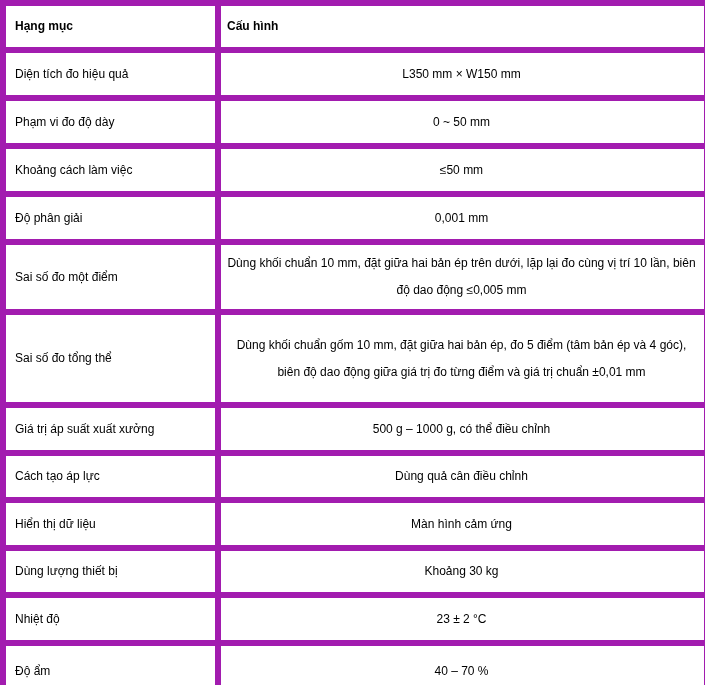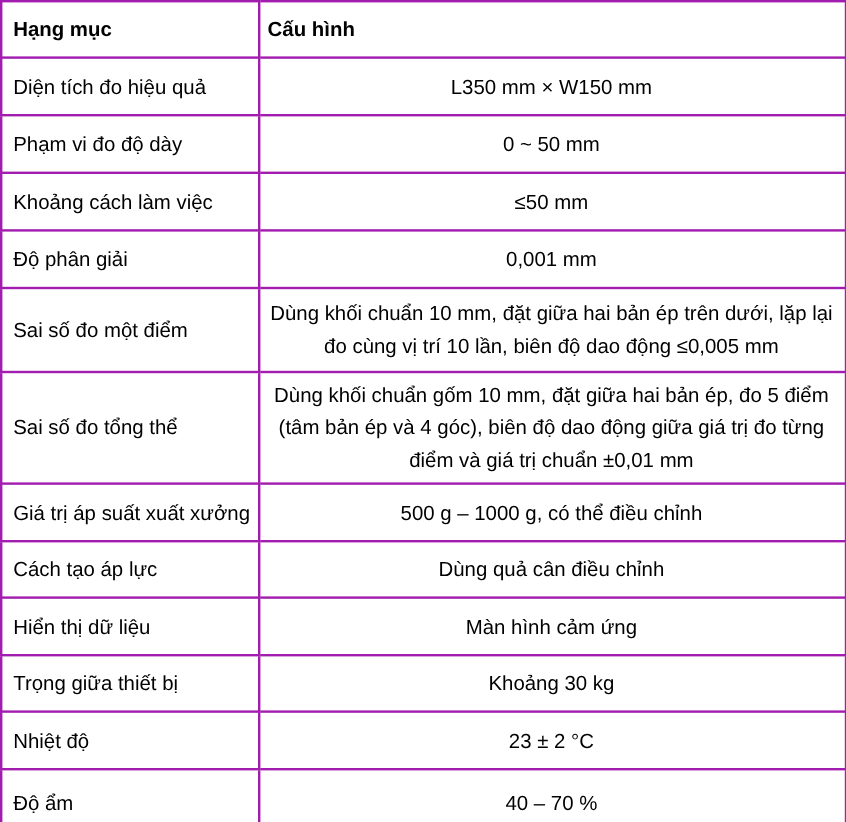--- a/index.html
+++ b/index.html
@@ -18,22 +18,22 @@
   table.spec-table {
     width: 704px;
     border-collapse: collapse;
     table-layout: fixed;
     border: 2px solid #000000;
   }
   table.spec-table col.col-item   { width: 215px; }
   table.spec-table col.col-config { width: 489px; }
   table.spec-table th,
   table.spec-table td {
-    border: 2px solid #a21caf;
-    font-size: 17px;
+    border: 6px solid #a21caf;
+    font-size: 12px;
     line-height: 27px;
     vertical-align: middle;
     overflow: hidden;
     box-sizing: border-box;
   }
   table.spec-table th {
     font-weight: bold;
     text-align: left;
   }
   thead tr { height: 47px; }
@@ -91,21 +91,21 @@
         </tr>
         <tr style="height: 47px;">
           <td class="item-cell">Cách tạo áp lực</td>
           <td class="config-cell">Dùng quả cân điều chỉnh</td>
         </tr>
         <tr style="height: 48px;">
           <td class="item-cell">Hiển thị dữ liệu</td>
           <td class="config-cell">Màn hình cảm ứng</td>
         </tr>
         <tr style="height: 47px;">
-          <td class="item-cell">Trọng giữa thiết bị</td>
+          <td class="item-cell">Dùng lượng thiết bị</td>
           <td class="config-cell">Khoảng 30 kg</td>
         </tr>
         <tr style="height: 48px;">
           <td class="item-cell">Nhiệt độ</td>
           <td class="config-cell">23 ± 2 °C</td>
         </tr>
         <tr style="height: 56px;">
           <td class="item-cell">Độ ẩm</td>
           <td class="config-cell">40 – 70 %</td>
         </tr>

